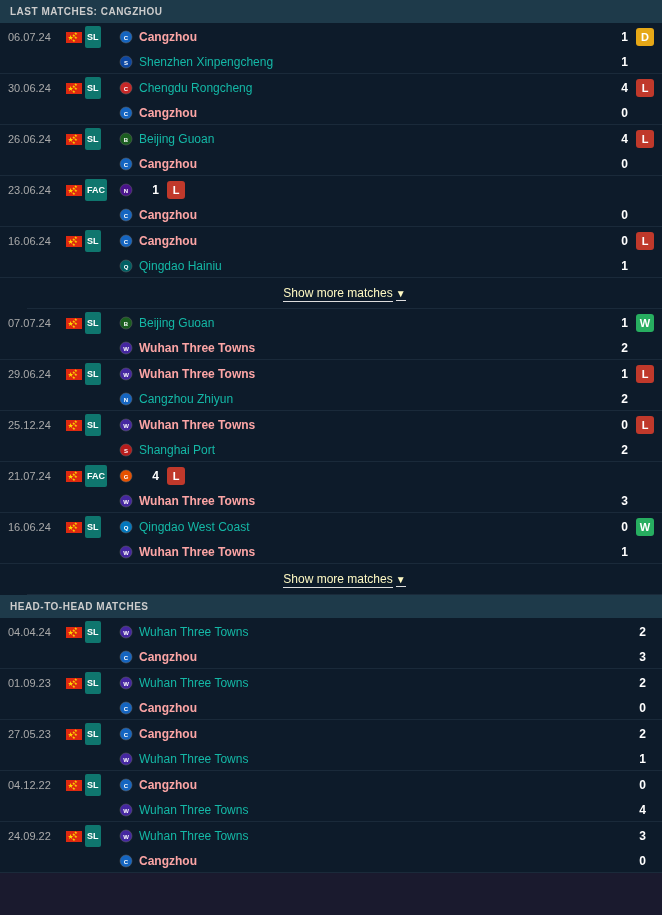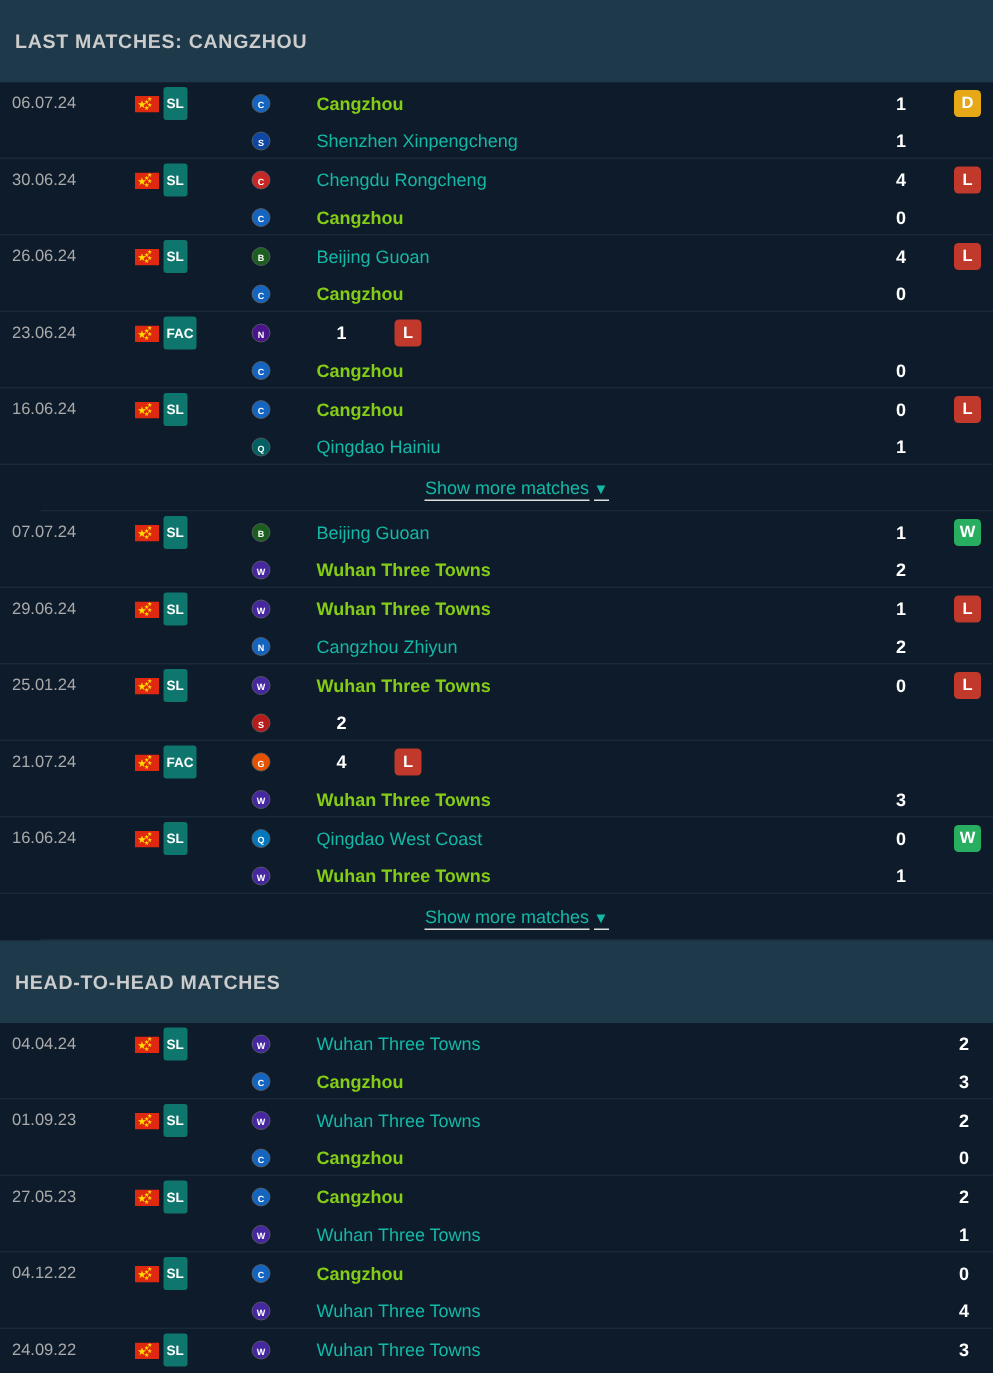--- a/index.html
+++ b/index.html
@@ -6,22 +6,22 @@
     body {
       background: #1a1a2e;
       font-family: Arial, sans-serif;
       font-size: 12px;
       color: #fff;
       width: 662px;
     }
 
     .section-header {
       background: #1e3a4a;
-      padding: 20px 10px;
-      font-size: 13px;
+      padding: 6px 10px;
+      font-size: 10px;
       font-weight: bold;
       color: #ccc;
       text-transform: uppercase;
       letter-spacing: 0.5px;
     }
 
     .match-group {
       background: #0d1b2a;
     }
 
@@ -65,21 +65,21 @@
     }
 
     .team-name {
       flex: 1;
       font-size: 12px;
       color: #14b8a6;
     }
 
     .team-name.bold {
       font-weight: bold;
-      color: #84cc16;
+      color: #fca5a5;
     }
 
     .score {
       width: 20px;
       text-align: right;
       font-size: 12px;
       font-weight: bold;
       color: #fff;
       margin-right: 8px;
     }
@@ -98,21 +98,21 @@
 
     .result-d { background: #e6a817; }
     .result-l { background: #c0392b; }
     .result-w { background: #27ae60; }
     .result-placeholder { width: 18px; }
 
     .show-more {
       text-align: center;
       padding: 8px;
       cursor: pointer;
-      color: #14b8a6;
+      color: #fef9c3;
       font-size: 12px;
       background: #0d1b2a;
       border-bottom: 1px solid #1a2a3a;
       margin-left: 27px;
     }
 
     .show-more span {
       border-bottom: 1px solid #ddd;
       padding-bottom: 1px;
     }
@@ -121,21 +121,20 @@
       font-size: 10px;
       margin-left: 3px;
     }
 
     .match-pair {
       border-bottom: 1px solid #1a2a3a;
     }
 
     .match-pair .match-row {
       border-bottom: none;
-      gap: 24px;
     }
 
     .flag-league-area {
       width: 52px;
       flex-shrink: 0;
       display: flex;
       align-items: center;
       gap: 3px;
     }
   </style>
@@ -408,21 +407,21 @@
     <text x="7" y="10" text-anchor="middle" font-size="6" fill="white" font-weight="bold">N</text>
   </svg>
           </div>
           <div class="team-name">Cangzhou Zhiyun</div>
           <div class="score">2</div>
           <div class="result-placeholder"></div>
         </div>
       </div>
       <div class="match-pair">
         <div class="match-row">
-          <div class="date-col">25.01.24</div>
+          <div class="date-col">25.12.24</div>
           <div class="flag-league-area">
             <svg width="16" height="11" viewBox="0 0 16 11" xmlns="http://www.w3.org/2000/svg">
     <rect width="16" height="11" fill="#de2910"></rect>
     <text x="1.5" y="8" font-size="7" fill="#ffde00">★</text>
     <text x="6" y="5" font-size="4" fill="#ffde00">★</text>
     <text x="8" y="3" font-size="4" fill="#ffde00">★</text>
     <text x="8" y="7" font-size="4" fill="#ffde00">★</text>
     <text x="6" y="9.5" font-size="4" fill="#ffde00">★</text>
   </svg>
             <span class="league-badge">SL</span>
@@ -439,20 +438,21 @@
         </div>
         <div class="match-row">
           <div class="date-col"></div>
           <div style="width: 52px; flex-shrink: 0;"></div>
           <div class="team-icon">
             <svg viewBox="0 0 14 14" xmlns="http://www.w3.org/2000/svg">
     <circle cx="7" cy="7" r="6" fill="#b71c1c" stroke="#666" stroke-width="0.5"></circle>
     <text x="7" y="10" text-anchor="middle" font-size="6" fill="white" font-weight="bold">S</text>
   </svg>
           </div>
+          <div class="team-name">Shanghai Port</div>
           <div class="score">2</div>
           <div class="result-placeholder"></div>
         </div>
       </div>
       <div class="match-pair">
         <div class="match-row">
           <div class="date-col">21.07.24</div>
           <div class="flag-league-area">
             <svg width="16" height="11" viewBox="0 0 16 11" xmlns="http://www.w3.org/2000/svg">
     <rect width="16" height="11" fill="#de2910"></rect>

